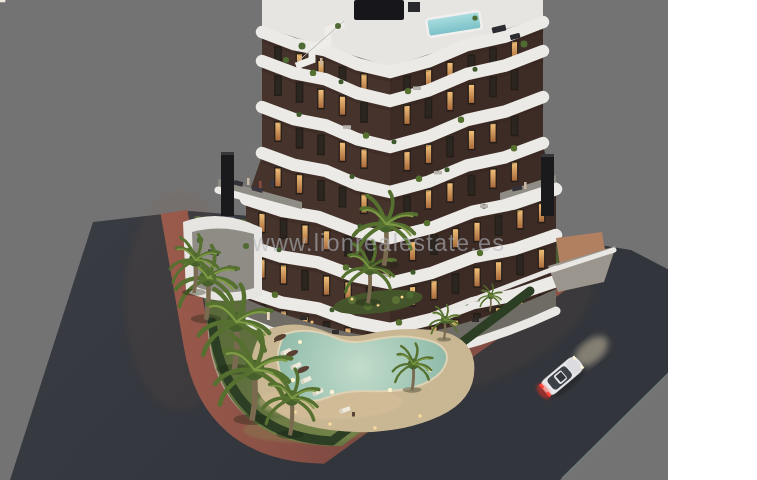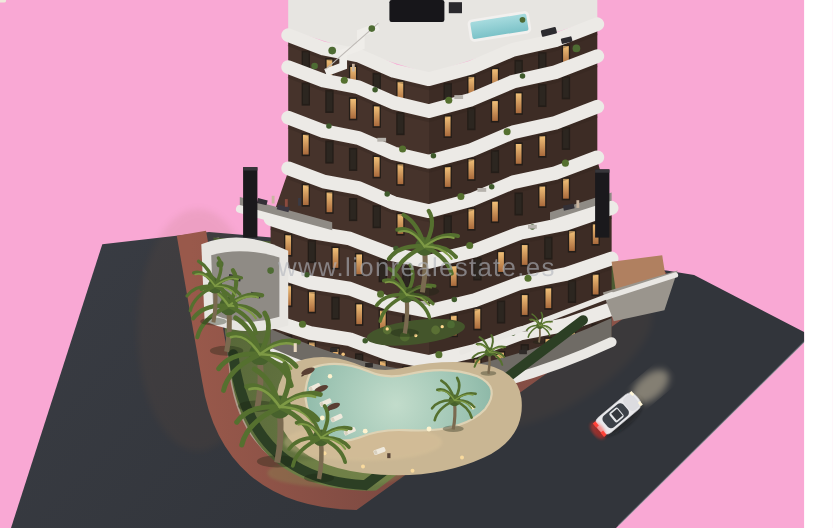--- a/index.html
+++ b/index.html
@@ -1,16 +1,16 @@
 <!DOCTYPE html>
 <html><head>
 <meta charset="utf-8">
 <style>
   html,body{margin:0;padding:0;background:#ffffff;}
-  .stage{position:relative;width:731px;height:480px;overflow:hidden;background:#f9a8d4;}
+  .stage{position:relative;width:668px;height:480px;overflow:hidden;background:#737373;}
   svg{display:block;}
   text.wm{font-family:"Liberation Sans", sans-serif;font-weight:400;}
 </style>
 </head>
 <body>
 
 <div class="stage">
 <svg width="757" height="480" viewBox="0 0 757 480">
   <defs>
     <linearGradient id="asphaltGrad" x1="0" y1="200" x2="300" y2="480" gradientUnits="userSpaceOnUse">

